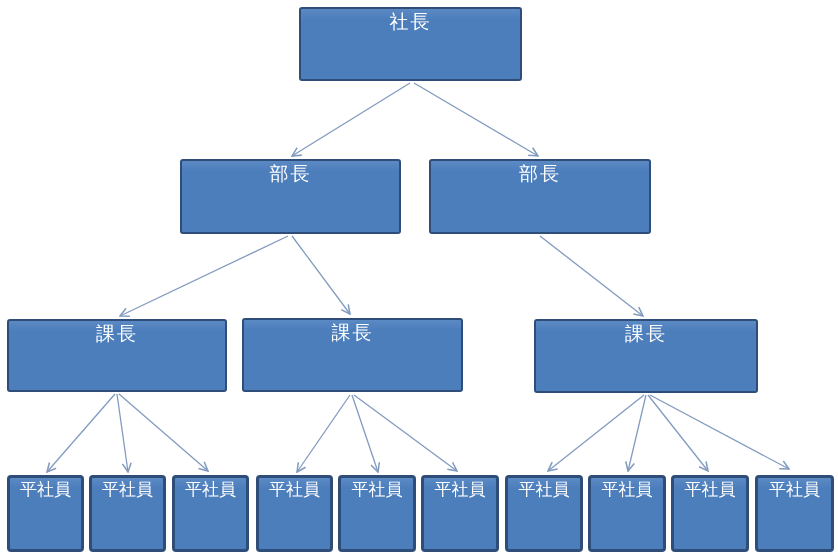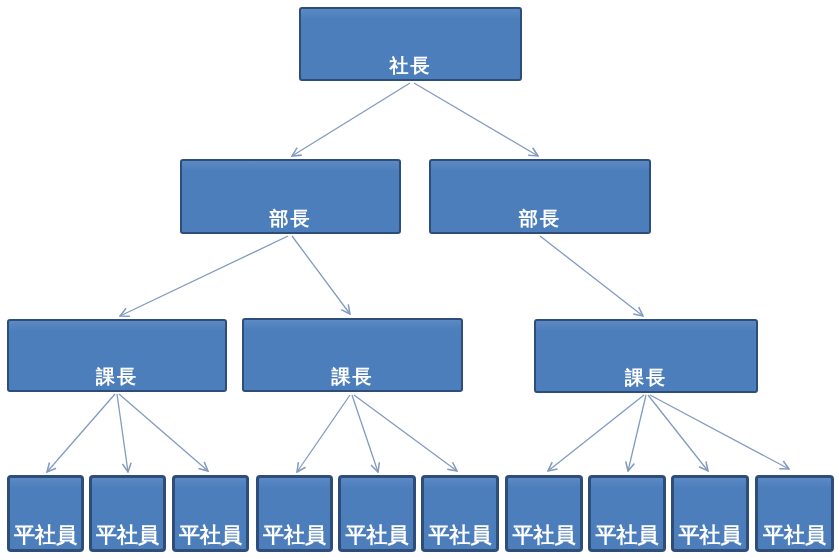--- a/index.html
+++ b/index.html
@@ -29,34 +29,33 @@
   }
   .arrowhead-path {
     stroke: var(--arrow, #829bbf);
     fill: none;
     stroke-width: 1.4;
   }
   .node {
     position: absolute;
     box-sizing: border-box;
     display: flex;
-    align-items: flex-end;
+    align-items: flex-start;
     justify-content: center;
     background: linear-gradient(180deg, var(--node-fill-top, #5b8ac4) 0%, var(--node-fill, #4d7ebc) 14%, var(--node-fill, #4d7ebc) 100%);
     border: 2px solid var(--node-border, #2e4d79);
     border-radius: 3px;
     color: var(--node-text, #ffffff);
-    font-weight: bold;
   }
   .node .node-label {
     letter-spacing: 2px;
     white-space: nowrap;
   }
   .lvl-big { font-size: 19px; }
-  .lvl-staff { font-size: 21px; border-width: 3px; border-radius: 4px; }
+  .lvl-staff { font-size: 17px; border-width: 3px; border-radius: 4px; }
   .lvl-staff .node-label { letter-spacing: 0; }
 </style>
 </head>
 <body>
 
 <div class="stage">
 
   <svg class="connector-layer" width="838" height="559" viewBox="0 0 838 559" xmlns="http://www.w3.org/2000/svg">
     <defs>
       <marker id="arrow" viewBox="0 0 10 10" refX="9" refY="5" markerWidth="11" markerHeight="11" markerUnits="userSpaceOnUse" orient="auto">

